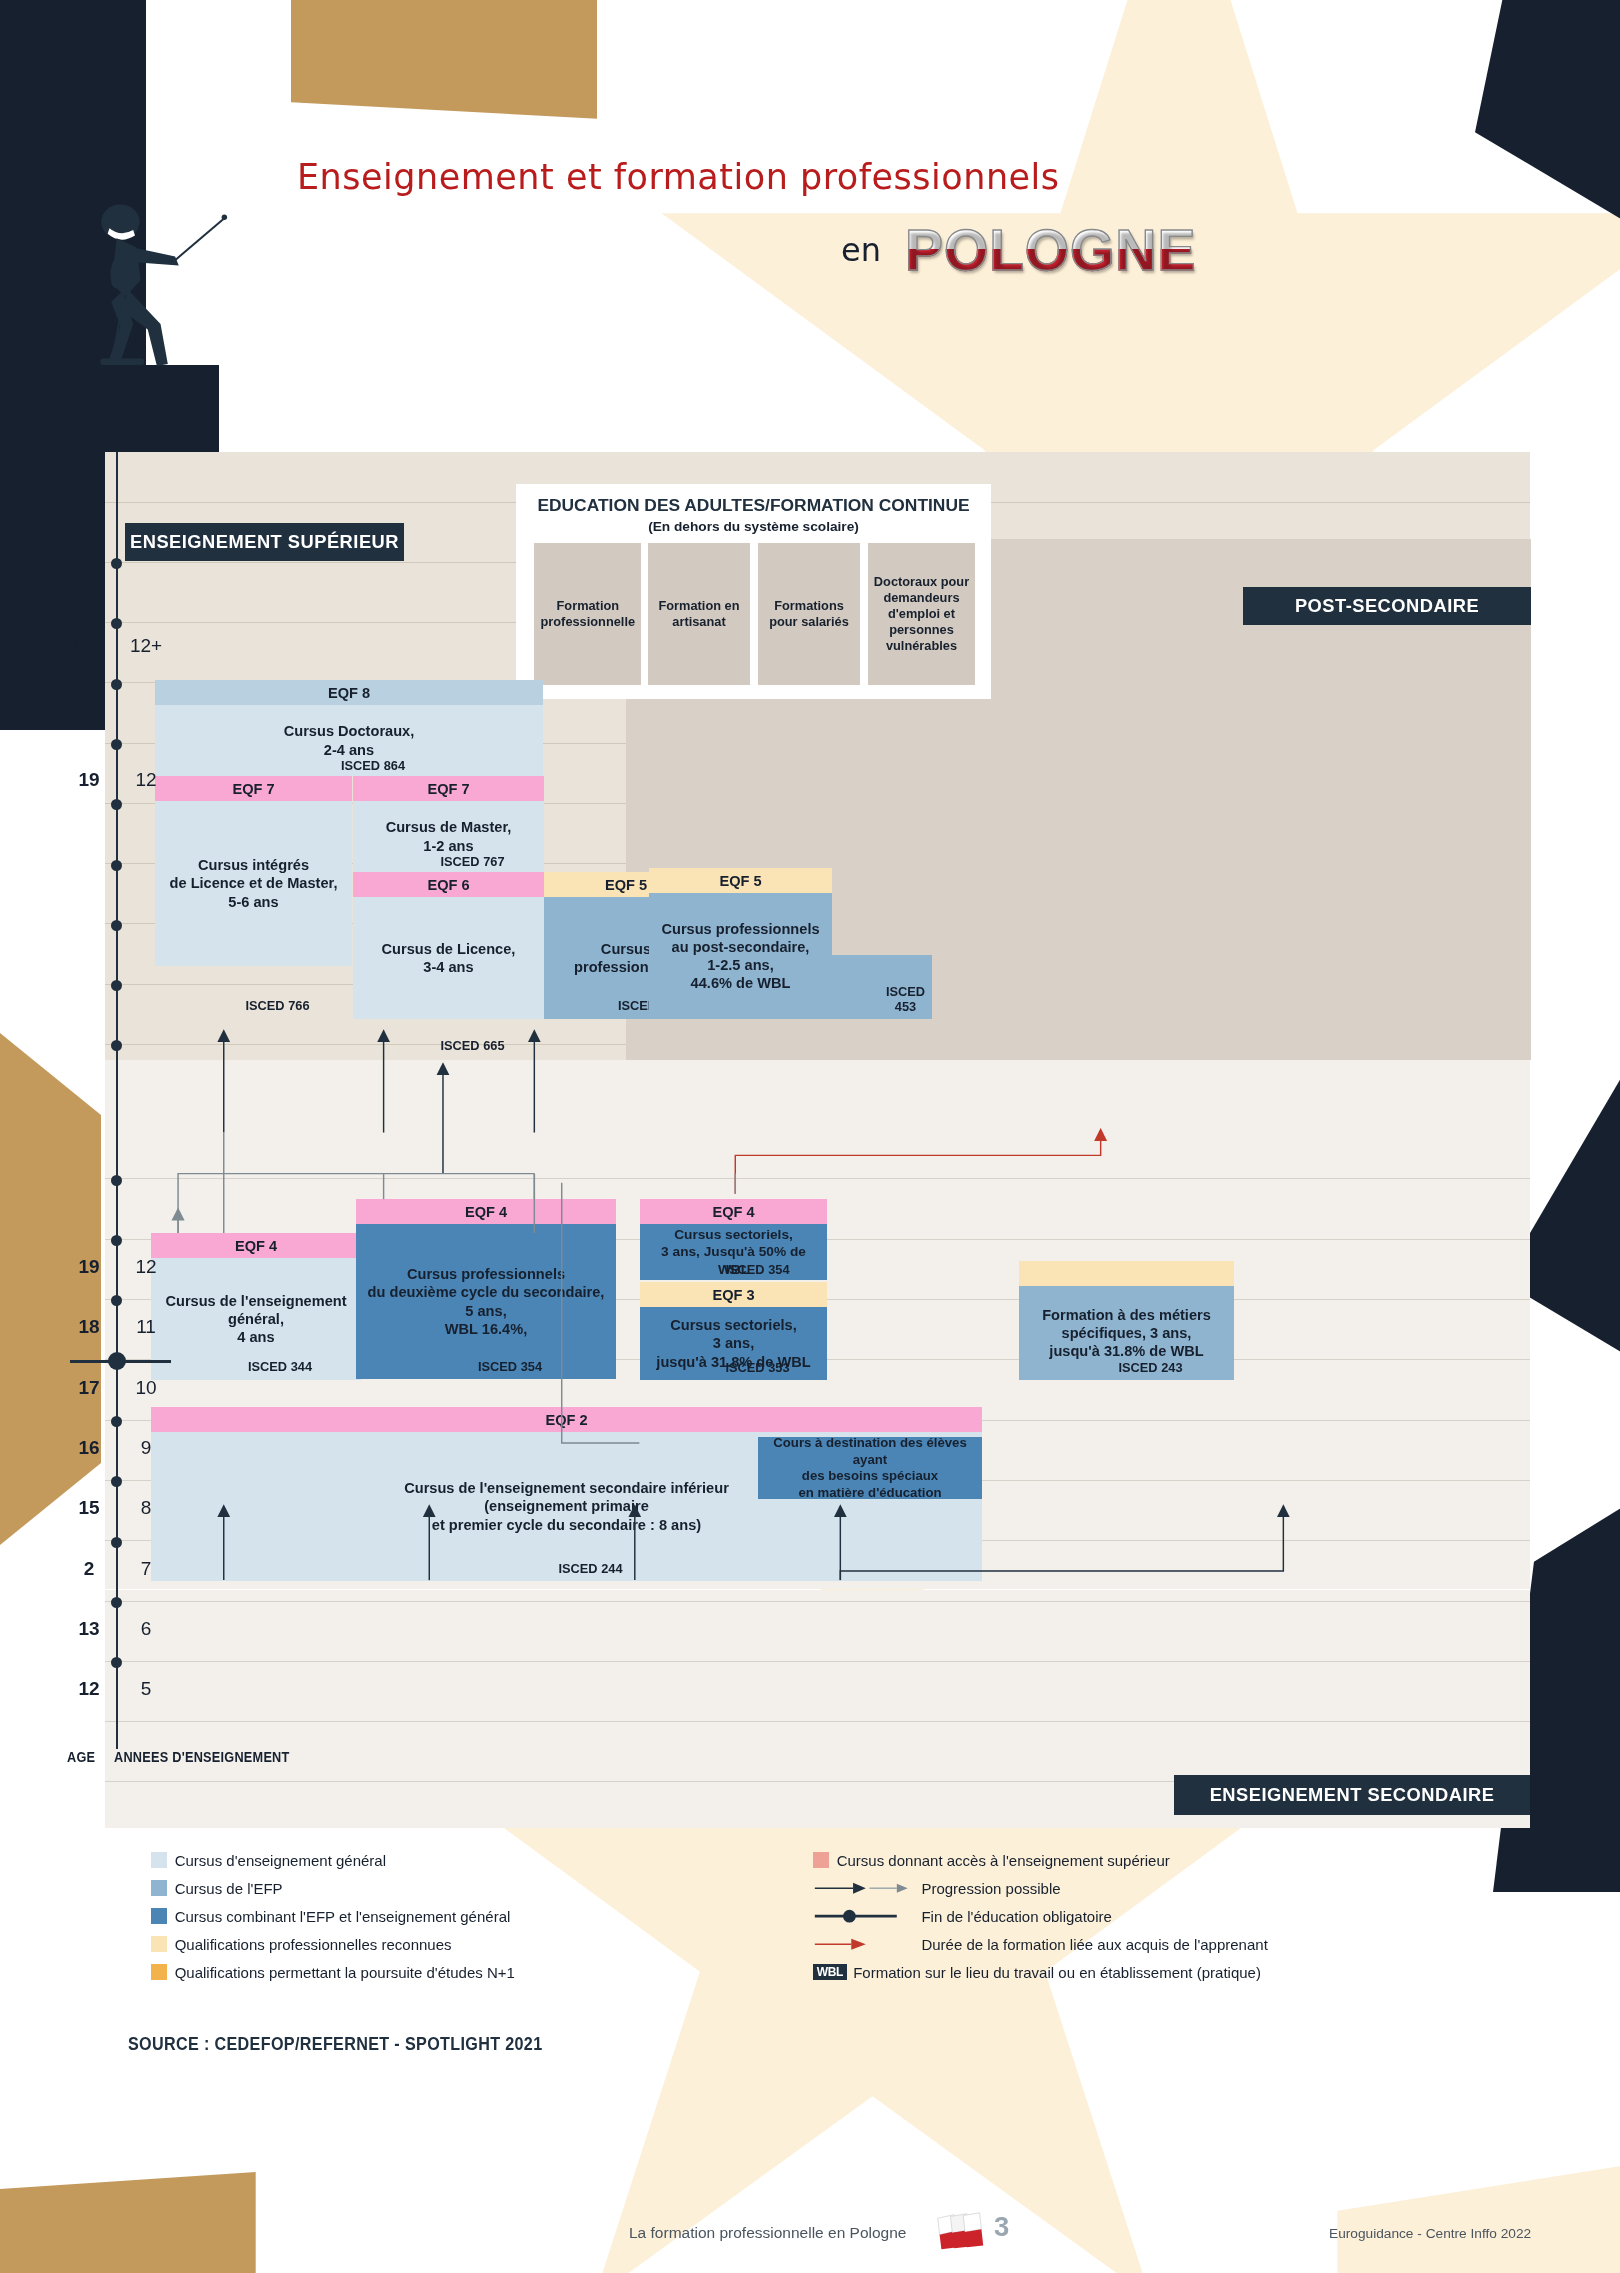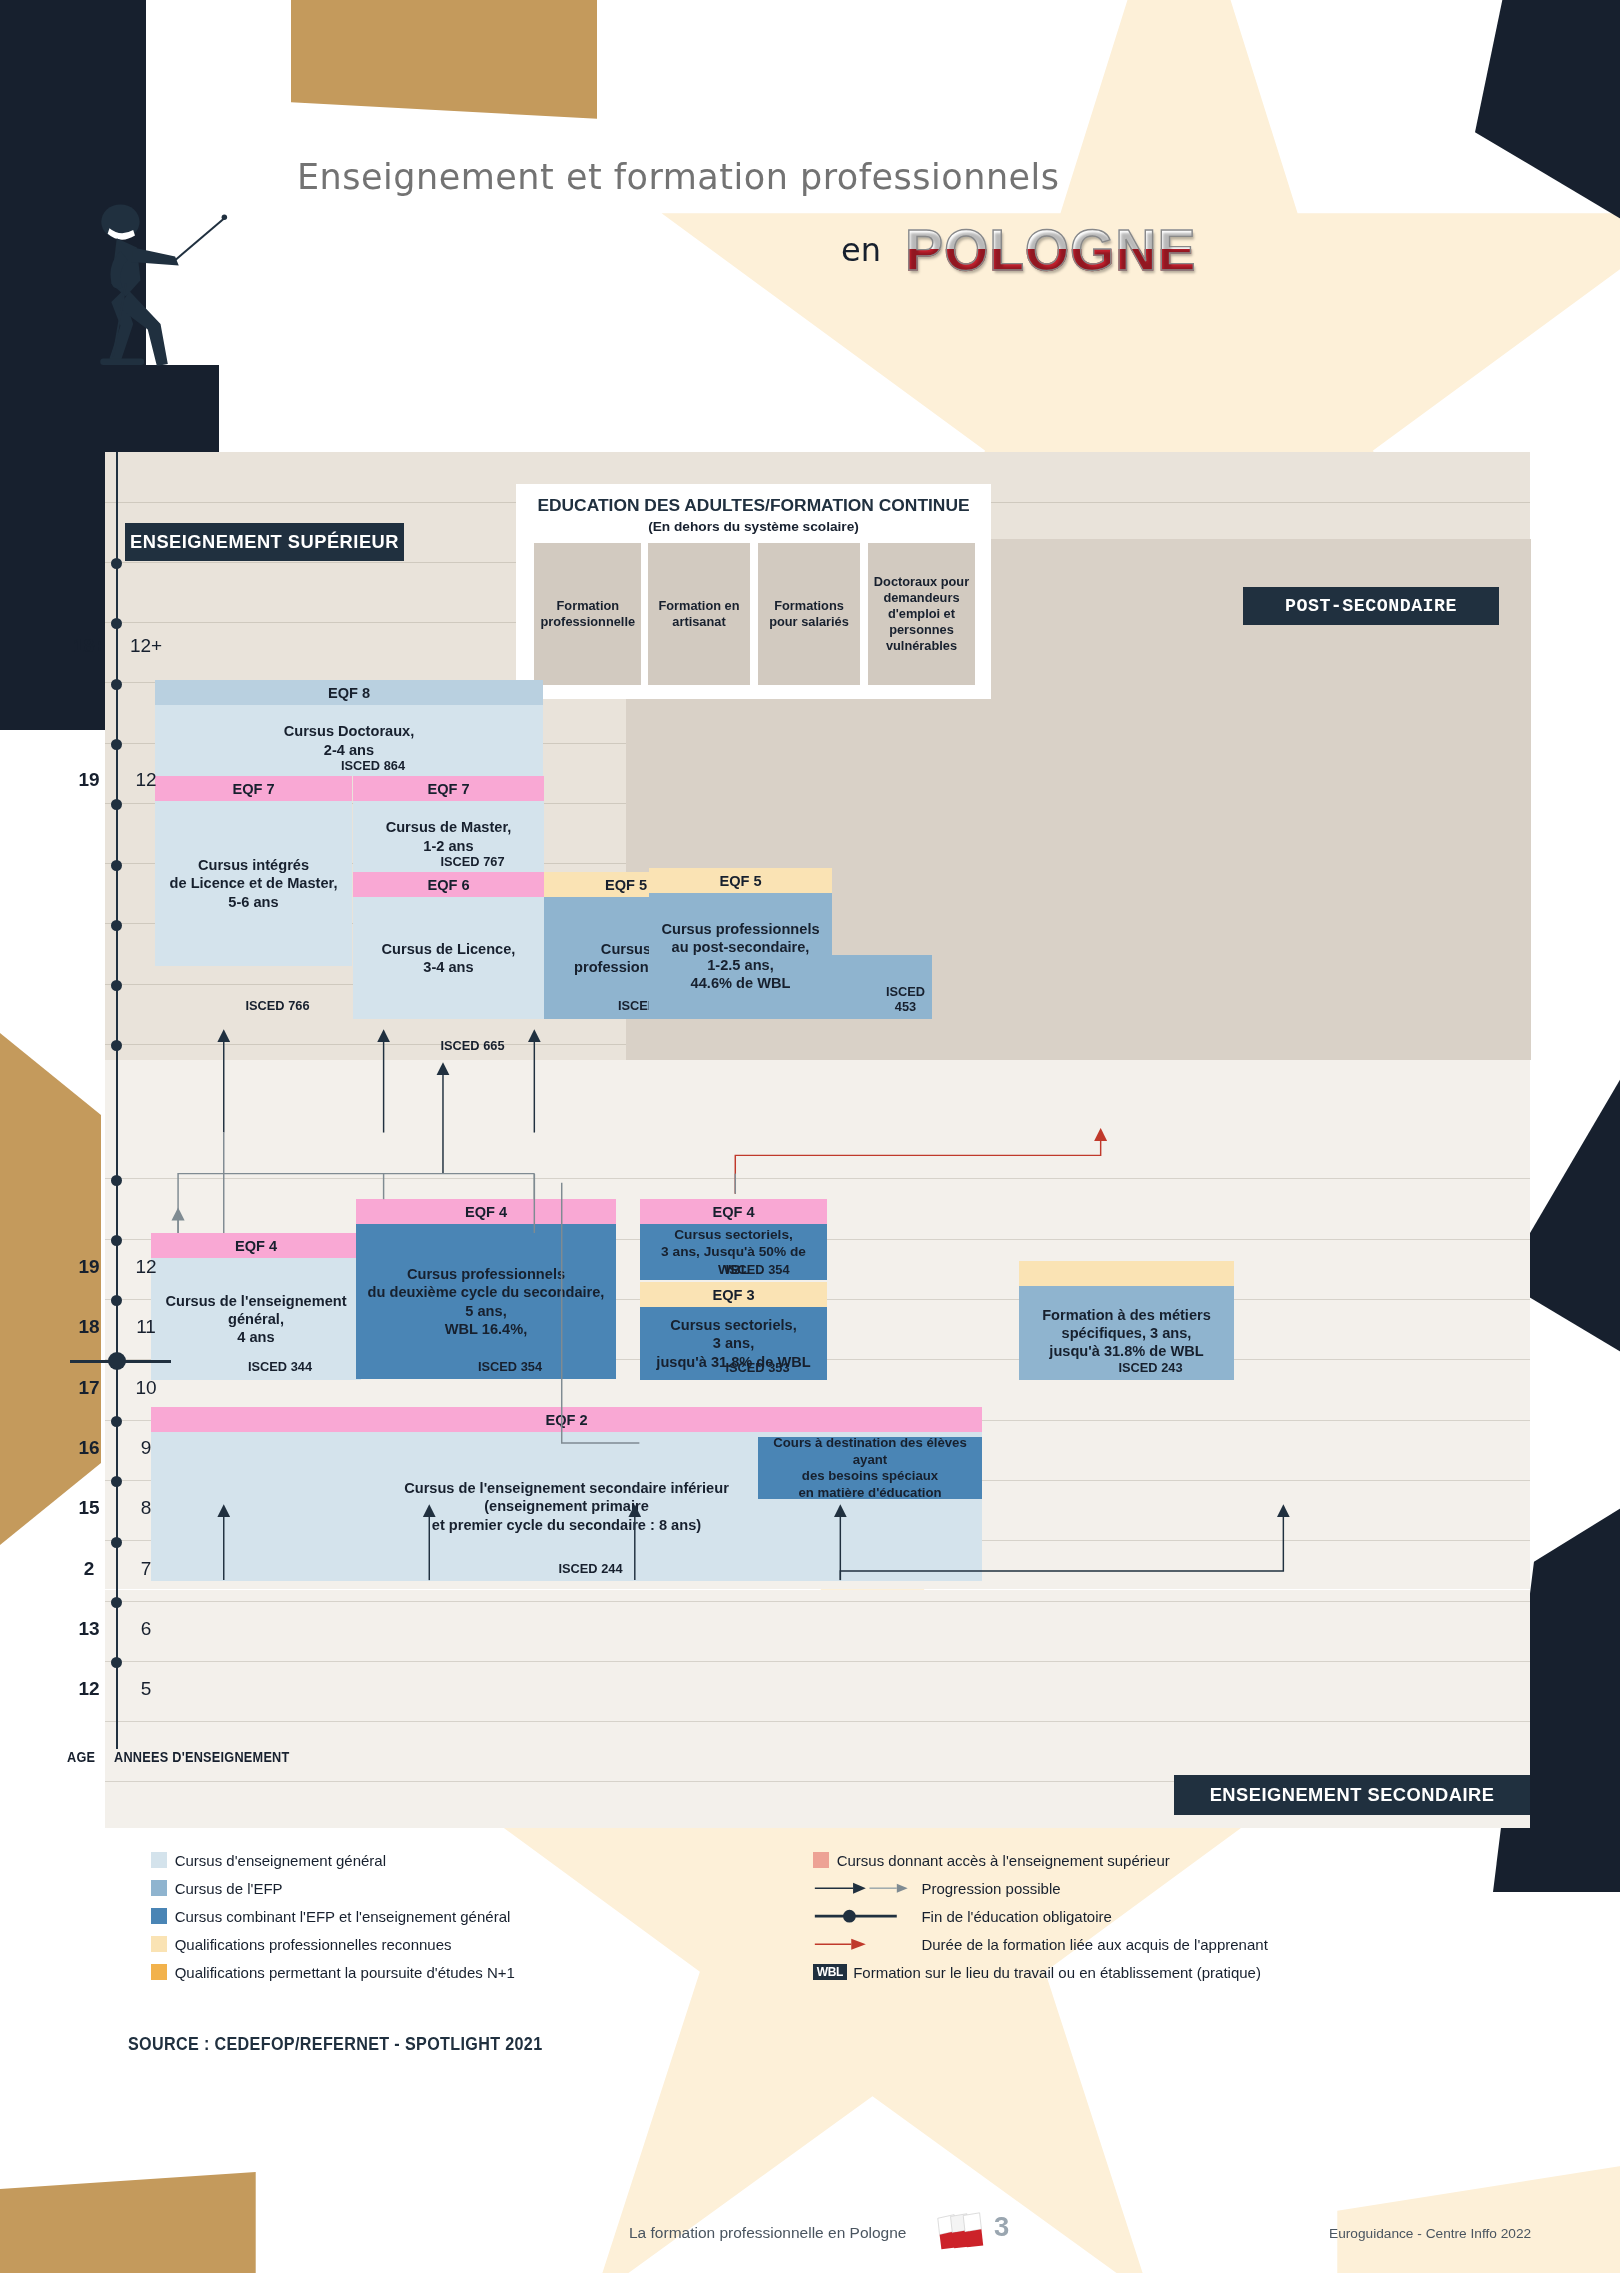--- a/index.html
+++ b/index.html
@@ -64,21 +64,21 @@
     background:#fdf0d8;
     clip-path: polygon(0 40%, 100% 0, 100% 100%, 0 100%);
   }
 
   
   .header { position:absolute; left:0; top:0; width:100%; height:457px; z-index:5; }
   .runner { position:absolute; left:73px; top:196px; width:155px; height:183px; }
   .title-main {
     position:absolute; left:297px; top:157px;
     font-size:35px; font-weight:400; letter-spacing:0.5px;
-    color:#737373;
+    color:#b91c1c;
     font-family:"DejaVu Sans", sans-serif;
   }
   .title-en {
     position:absolute; left:841px; top:231px;
     font-size:32px; color:#17202e;
     font-family:"DejaVu Sans", sans-serif;
   }
   .title-country {
     position:absolute; left:905px; top:217px;
     font-size:57px; font-weight:bold; letter-spacing:0.9px;
@@ -292,21 +292,21 @@
   <div class="gridline" style="top:1028px"></div>
   <div class="gridline" style="top:1088px"></div>
   <div class="gridline" style="top:1149px"></div>
   <div class="gridline" style="top:1209px"></div>
   <div class="gridline" style="top:1269px"></div>
   <div class="gridline" style="top:1329px"></div>
 
   <div class="post-sec-bg"></div>
 
   <div class="tag" style="left:20px; top:23px; width:279px; height:38px;">ENSEIGNEMENT SUPÉRIEUR</div>
-  <div class="tag" style="left:1138px; top:87px; width:256px; height:38px;font-family:Liberation Mono, monospace;">POST-SECONDAIRE</div>
+  <div class="tag" style="left:1138px; top:87px; width:288px; height:38px;">POST-SECONDAIRE</div>
   <div class="tag" style="left:1069px; top:1275px; width:356px; height:40px;">ENSEIGNEMENT SECONDAIRE</div>
 
   <div class="adult-card">
     <div class="adult-title">EDUCATION DES ADULTES/FORMATION CONTINUE</div>
     <div class="adult-sub">(En dehors du système scolaire)</div>
     <div class="adult-cell" style="left:18.3px;  width:107px;">Formation
 professionnelle</div>
     <div class="adult-cell" style="left:132px; width:102px;">Formation
 en artisanat</div>
     <div class="adult-cell" style="left:242px; width:102px;">Formations

